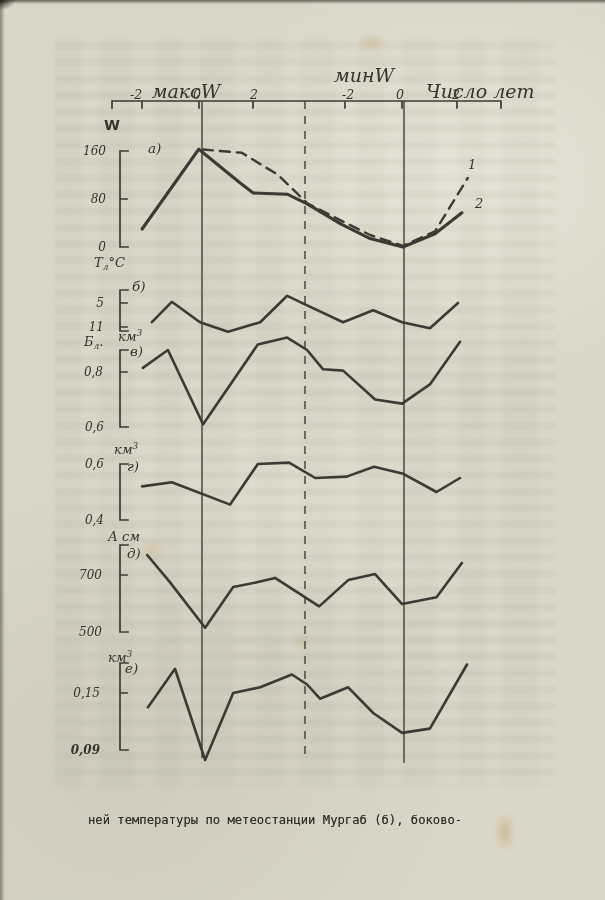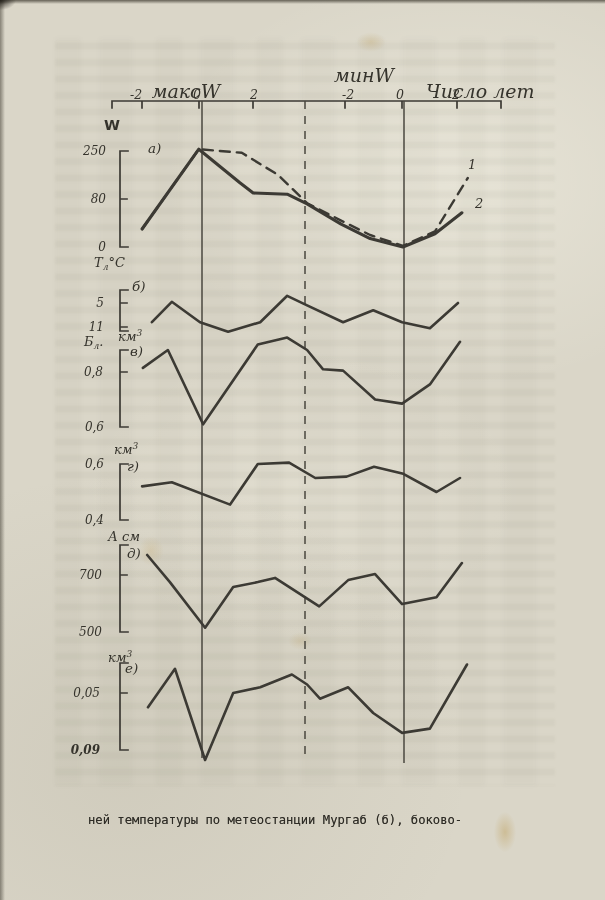--- a/index.html
+++ b/index.html
@@ -106,21 +106,21 @@
   <div class="lbl it axislabel" style="left:426px;top:80px;width:96px;text-align:center;">Число лет</div>
 
   <div class="lbl it topnum" style="left:121px;top:87px;">-2</div>
   <div class="lbl it topnum" style="left:182px;top:87px;">0</div>
   <div class="lbl it topnum" style="left:239px;top:87px;">2</div>
   <div class="lbl it topnum" style="left:333px;top:87px;">-2</div>
   <div class="lbl it topnum" style="left:385px;top:87px;">0</div>
   <div class="lbl it topnum" style="left:441px;top:87px;">2</div>
 
   <div class="lbl wlabel" style="left:104px;top:117px;">W</div>
-  <div class="lbl it tick" style="left:70px;top:144px;">250</div>
+  <div class="lbl it tick" style="left:70px;top:144px;">160</div>
   <div class="lbl it tick" style="left:70px;top:192px;">80</div>
   <div class="lbl it tick" style="left:70px;top:240px;">0</div>
   <div class="lbl it panel-letter" style="left:148px;top:140px;">а)</div>
   <div class="lbl it serieslabel" style="left:468px;top:157px;">1</div>
   <div class="lbl it serieslabel" style="left:475px;top:196px;">2</div>
 
   <div class="lbl it unit" style="left:94px;top:255px;"><span>Т</span><sub>л</sub><span>°С</span></div>
   <div class="lbl it tick" style="left:68px;top:296px;">5</div>
   <div class="lbl it tick" style="left:68px;top:320px;text-align:right;">11</div>
   <div class="lbl it panel-letter" style="left:132px;top:278px;">б)</div>
@@ -135,21 +135,21 @@
   <div class="lbl it tick" style="left:68px;top:457px;">0,6</div>
   <div class="lbl it tick" style="left:68px;top:513px;">0,4</div>
   <div class="lbl it panel-letter" style="left:127px;top:458px;">г)</div>
 
   <div class="lbl it unit" style="left:108px;top:529px;"><span>А см</span></div>
   <div class="lbl it tick" style="left:66px;top:568px;">700</div>
   <div class="lbl it tick" style="left:66px;top:625px;">500</div>
   <div class="lbl it panel-letter" style="left:127px;top:545px;">д)</div>
 
   <div class="lbl it unit" style="left:108px;top:649px;"><span>км</span><sup>3</sup></div>
-  <div class="lbl it tick" style="left:64px;top:686px;">0,05</div>
+  <div class="lbl it tick" style="left:64px;top:686px;">0,15</div>
   <div class="lbl it tick" style="left:64px;top:743px;font-weight:bold;">0,09</div>
   <div class="lbl it panel-letter" style="left:125px;top:660px;">е)</div>
 
   <div class="caption">
     <div>ней температуры по метеостанции Мургаб (б), боково-</div>
     
     
     
   </div>
 

